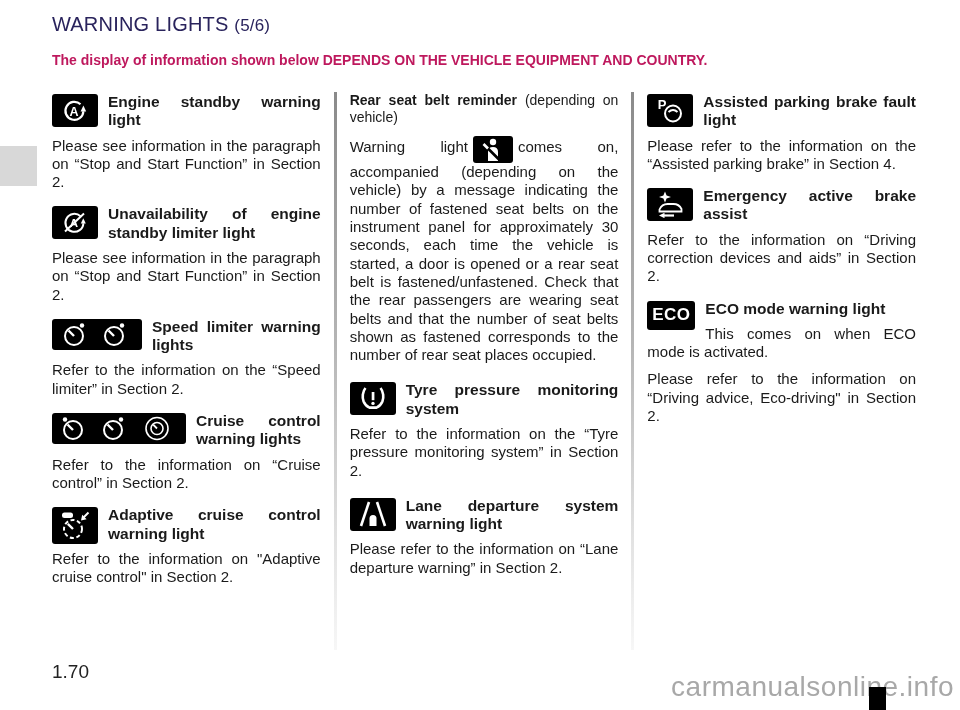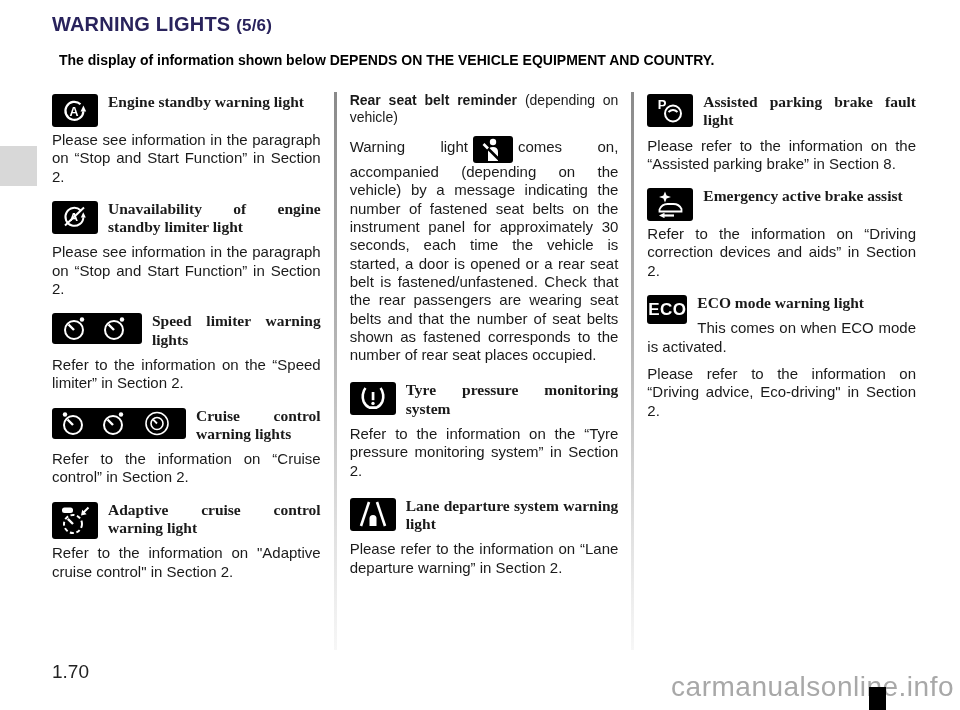--- a/index.html
+++ b/index.html
@@ -1,36 +1,36 @@
 <!DOCTYPE html>
 <html><head>
 <meta charset="utf-8">
 <style>
   html,body{margin:0;padding:0;background:#ffffff;}
   .page{position:relative;width:960px;height:710px;background:#fff;overflow:hidden;
         font-family:"Liberation Sans", sans-serif;color:#1a1a1a;}
-  .title{position:absolute;left:52px;top:13px;font-size:20px;font-weight:bold;color:#29235c;letter-spacing:.2px;}
+  .title{position:absolute;left:52px;top:13px;font-size:20px;font-weight:normal;color:#29235c;letter-spacing:.2px;}
   .title .pind{font-size:17px;}
-  .subtitle{position:absolute;left:52px;top:52px;font-size:14px;font-weight:bold;color:#000000;margin-left:7px;}
+  .subtitle{position:absolute;left:52px;top:52px;font-size:14px;font-weight:bold;color:#be185d;}
   .cols{position:absolute;left:52px;top:92px;width:864px;display:flex;align-items:flex-start;}
   .col{flex:1 1 0;min-width:0;}
   .vdiv{width:3px;height:558px;margin:0 13px;flex:0 0 3px;
         background:linear-gradient(to bottom,#8a8a8a 0%,#b5b5b5 45%,#e2e2e2 80%,#f7f7f7 100%);}
   .item{margin-bottom:13px;overflow:visible;}
   .iconbox{background:#000;border-radius:3px;float:left;margin:2px 10px 4px 0;
            display:flex;align-items:center;justify-content:center;}
   .inline{float:none;display:inline-flex;vertical-align:-9px;margin:0 5px;}
   .w46{width:46px;height:33px;}
   .w90{width:90px;height:31px;}
   .w134{width:134px;height:31px;}
   .w46t{width:46px;height:37px;}
   .belt{width:40px;height:27px;}
-  .ecobox{width:40px;height:29px;}
+  .ecobox{width:48px;height:29px;}
   .ecotxt{color:#fff;font-weight:bold;font-size:17px;letter-spacing:.5px;}
-  .head{font-size:15.5px;font-weight:bold;line-height:1.18;text-align:justify;padding-top:1px;font-family:Liberation Serif, serif;}
+  .head{font-size:15.5px;font-weight:bold;line-height:1.18;text-align:justify;padding-top:1px;}
   .body{font-size:15px;line-height:1.22;text-align:justify;margin:7px 0 0 0;}
   .clear{clear:both;}
   .lead{font-size:14px;line-height:1.22;text-align:justify;margin:0 0 10px 0;}
   .b{font-weight:bold;}
   .section-tab{position:absolute;left:0;top:146px;width:37px;height:40px;background:#d8d8d8;}
   .pagenum{position:absolute;left:52px;top:661px;font-size:19px;color:#222;}
   .watermark{position:absolute;right:6px;top:671px;font-size:28px;color:#a8a8a8;letter-spacing:.5px;}
   .bookmark{position:absolute;left:869px;top:687px;width:17px;height:23px;background:#000;z-index:5;}
   svg{display:block;}
 </style>
@@ -183,21 +183,21 @@
 
       <div class="item">
         <div class="iconbox w46">
           <svg width="32" height="27" viewBox="0 0 32 27">
             <text x="8" y="12" font-size="13" font-weight="bold" fill="#fff" text-anchor="middle" font-family="Liberation Sans, sans-serif">P</text>
             <circle cx="19" cy="16.5" r="8" fill="none" stroke="#fff" stroke-width="2"></circle>
             <path d="M14.5 15 Q19 11 23.5 15" fill="none" stroke="#fff" stroke-width="2"></path>
           </svg>
         </div>
         <div class="head">Assisted parking brake fault light</div>
-        <p class="body clear">Please refer to the information on the “Assisted parking brake” in Section 8.</p>
+        <p class="body clear">Please refer to the information on the “Assisted parking brake” in Section 4.</p>
       </div>
 
       <div class="item">
         <div class="iconbox w46">
           <svg width="32" height="27" viewBox="0 0 32 27">
             <polygon points="11,0.5 12.6,4.6 17,6 12.6,7.4 11,11.5 9.4,7.4 5,6 9.4,4.6" fill="#fff"></polygon>
             <path d="M5.5 18.5 C7.2 14.5 9.5 13 13.5 13 L19.5 13 C23.5 13 26 15 27.5 18 L27.5 20.5 L5.5 20.5 Z" fill="none" stroke="#fff" stroke-width="1.8"></path>
             <line x1="10" y1="24.5" x2="20" y2="24.5" stroke="#fff" stroke-width="2.2"></line>
             <polygon points="5,24.5 10.5,21.8 10.5,27.2" fill="#fff"></polygon>
           </svg>

